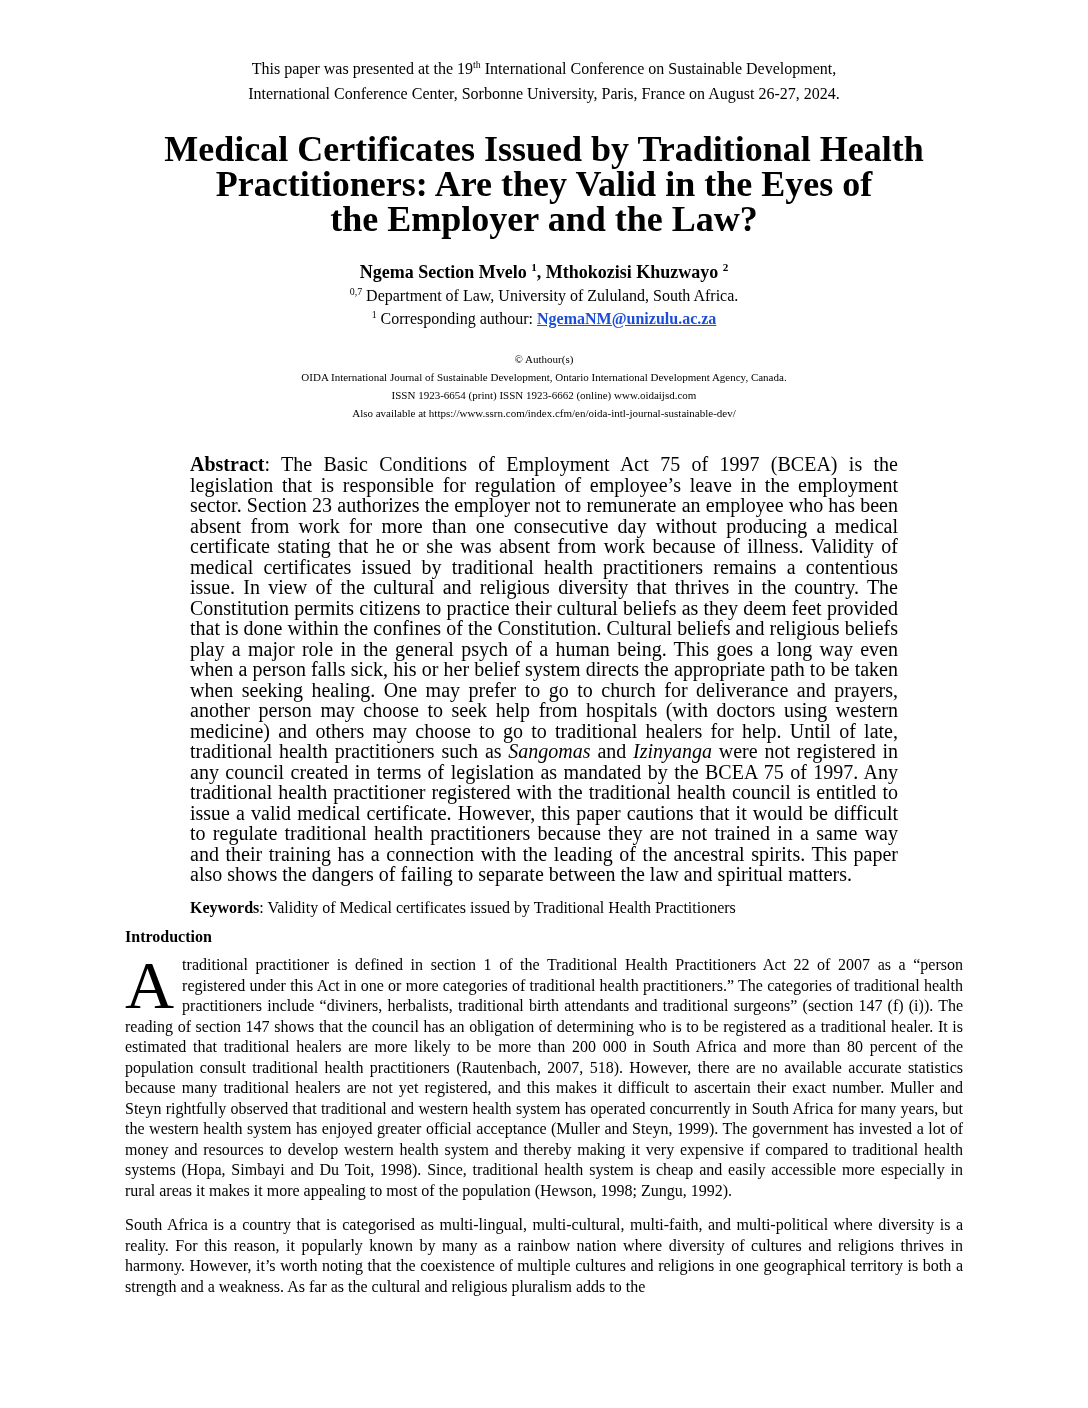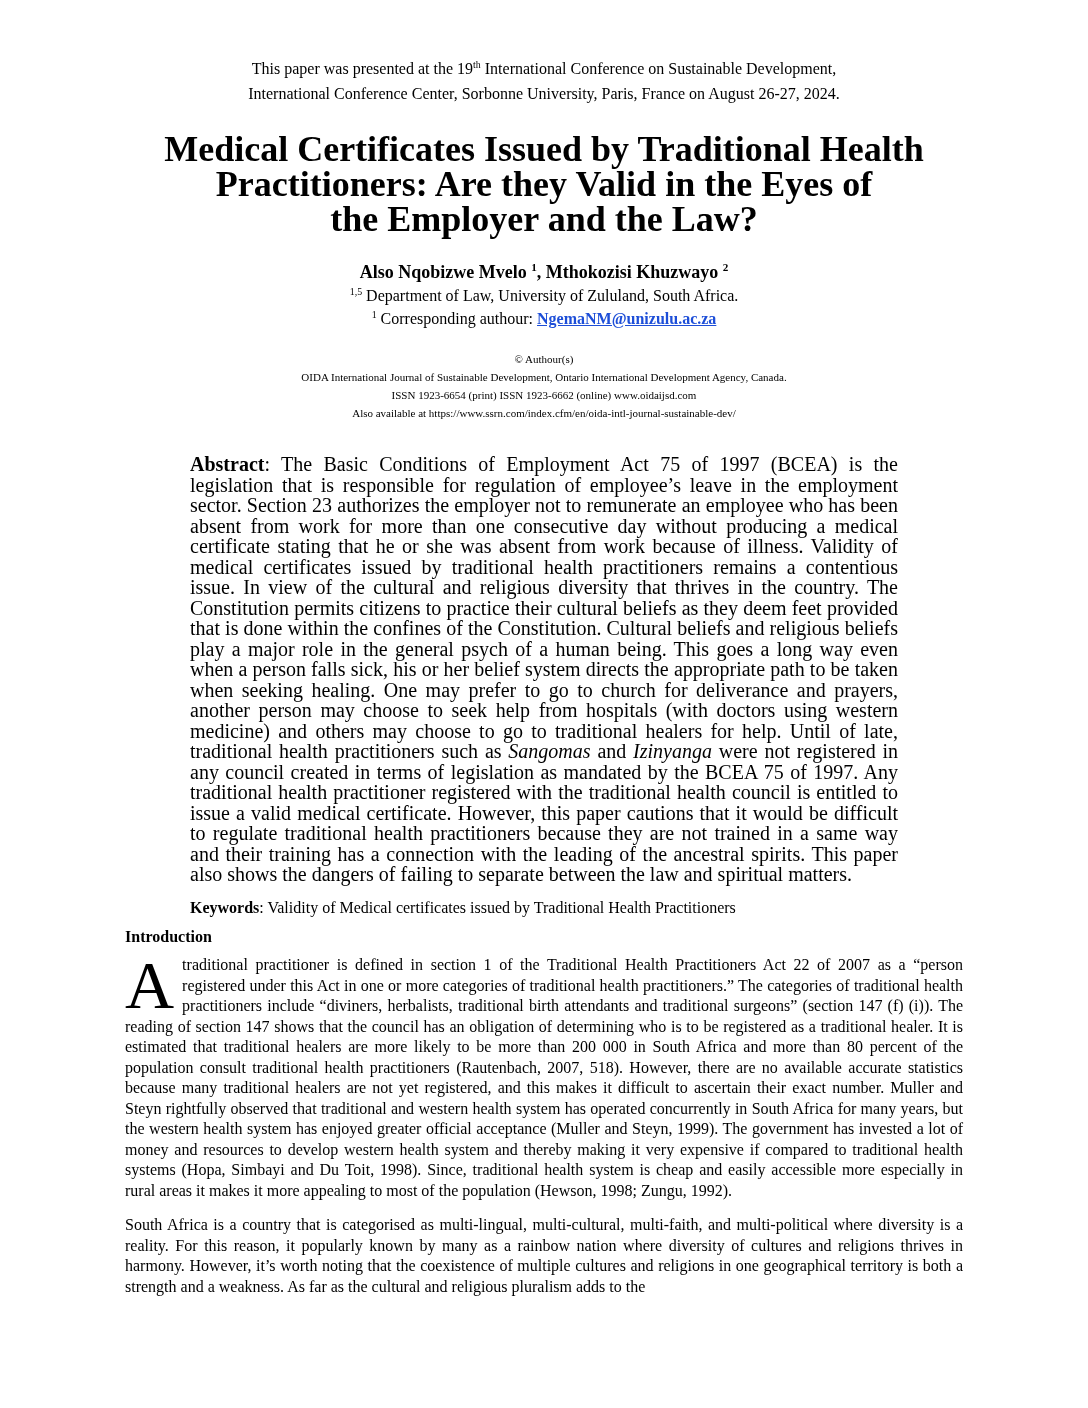--- a/index.html
+++ b/index.html
@@ -108,24 +108,24 @@
       <div><span>This paper was presented at the 19</span><sup>th</sup><span> International Conference on Sustainable Development,</span></div>
       <div>International Conference Center, Sorbonne University, Paris, France on August 26-27, 2024.</div>
     </div>
 
     <h1 class="title">
       <span class="t-line">Medical Certificates Issued by Traditional Health</span>
       <span class="t-line">Practitioners: Are they Valid in the Eyes of</span>
       <span class="t-line">the Employer and the Law?</span>
     </h1>
 
-    <div class="authors"><span>Also Nqobizwe Mvelo </span><sup>1</sup><span>, </span><span>Mthokozisi Khuzwayo </span><sup>2</sup></div>
+    <div class="authors"><span>Ngema Section Mvelo </span><sup>1</sup><span>, </span><span>Mthokozisi Khuzwayo </span><sup>2</sup></div>
 
     <div class="affil-block">
-      <div><sup>1,5</sup><span> Department of Law, University of Zululand, South Africa.</span></div>
+      <div><sup>0,7</sup><span> Department of Law, University of Zululand, South Africa.</span></div>
       <div><sup>1</sup><span> Corresponding authour: </span><a class="email">NgemaNM@unizulu.ac.za</a></div>
     </div>
 
     <div class="publisher">
       <div>© Authour(s)</div>
       <div>OIDA International Journal of Sustainable Development, Ontario International Development Agency, Canada.</div>
       <div>ISSN 1923-6654 (print) ISSN 1923-6662 (online) www.oidaijsd.com</div>
       <div>Also available at https://www.ssrn.com/index.cfm/en/oida-intl-journal-sustainable-dev/</div>
     </div>
 

